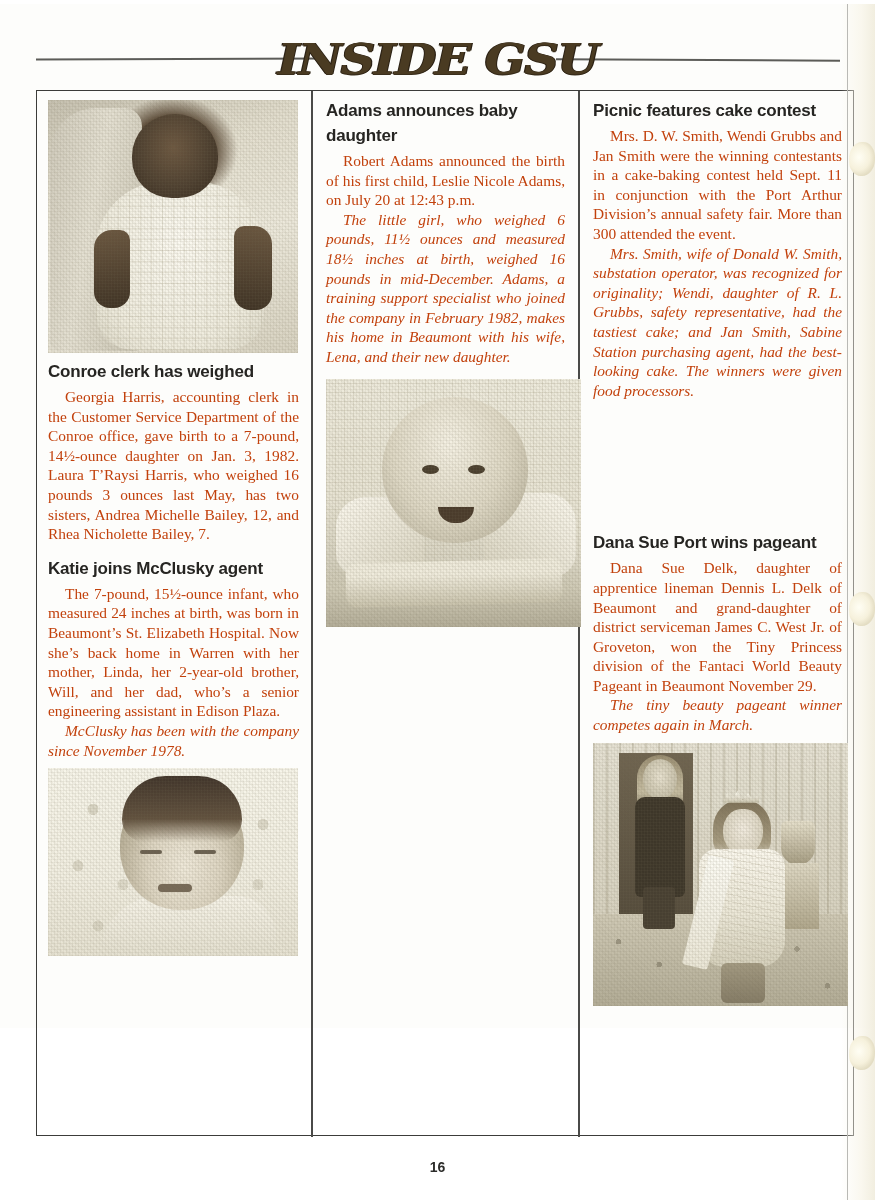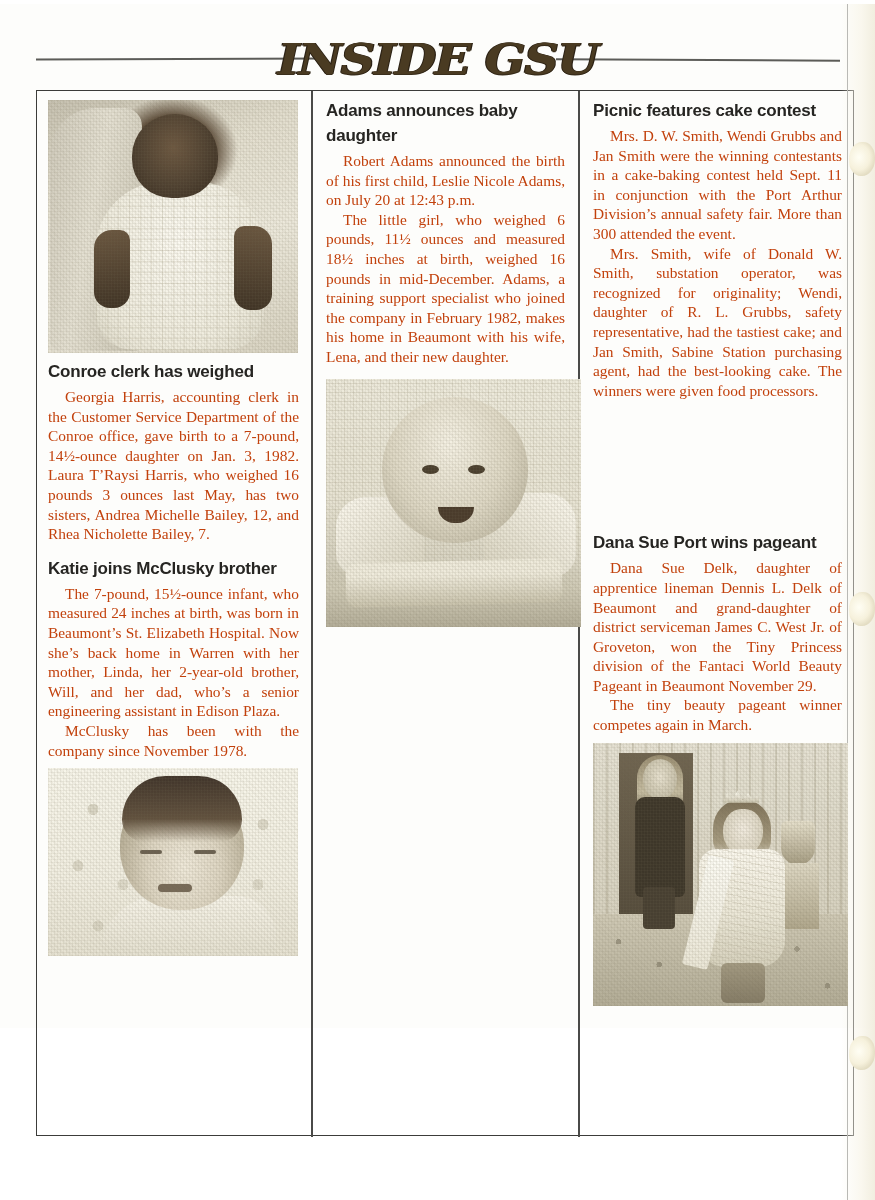--- a/index.html
+++ b/index.html
@@ -129,21 +129,21 @@
     font-size: 15.4px;
     line-height: 19.6px;
     color: #c2410c;
     margin: 0;
     padding: 0;
     text-indent: 17px;
     text-align: justify;
     -webkit-hyphens: none;
     hyphens: none;
   }
-  p.body + p.body { margin-top: 0; }
+  p.body + p.body { margin-top: 0; font-style: italic; }
   .article { margin-bottom: 12px; }
   .article.tight { margin-bottom: 6px; }
 
   
   .photo {
     position: relative;
     overflow: hidden;
     background: #efece0;
     border: 0;
   }
@@ -441,21 +441,21 @@
         <div class="halftone"></div>
         <div class="grain"></div>
       </div>
 
       <div class="article">
         <h2 class="headline">Conroe clerk has weighed</h2>
         <p class="body">Georgia Harris, accounting clerk in the Customer Service Department of the Conroe office, gave birth to a 7-pound, 14½-ounce daughter on Jan. 3, 1982. Laura T’Raysi Harris, who weighed 16 pounds 3 ounces last May, has two sisters, Andrea Michelle Bailey, 12, and Rhea Nicholette Bailey, 7.</p>
       </div>
 
       <div class="article tight">
-        <h2 class="headline">Katie joins McClusky brother</h2>
+        <h2 class="headline">Katie joins McClusky agent</h2>
         <p class="body">The 7-pound, 15½-ounce infant, who measured 24 inches at birth, was born in Beaumont’s St. Elizabeth Hospital. Now she’s back home in Warren with her mother, Linda, her 2-year-old brother, Will, and her dad, who’s a senior engineering assistant in Edison Plaza.</p>
         <p class="body">McClusky has been with the company since November 1978.</p>
       </div>
 
       <div class="photo" id="photo-katie">
         <div class="body"></div>
         <div class="head"></div>
         <div class="hair"></div>
         <div class="eye-l"></div>
         <div class="eye-r"></div>
@@ -527,20 +527,21 @@
           <div class="g-sash"></div>
           <div class="g-legs"></div>
         </div>
         <div class="halftone"></div>
         <div class="grain"></div>
       </div>
 
     </div>
   </div>
 
+  <div id="page-number">16</div>
 
   <div id="scan-gutter"></div>
   <div id="scan-edge-line"></div>
   <div class="punch" id="punch-1"></div>
   <div class="punch" id="punch-2"></div>
   <div class="punch" id="punch-3"></div>
 
 </div>
 
 </body></html>

